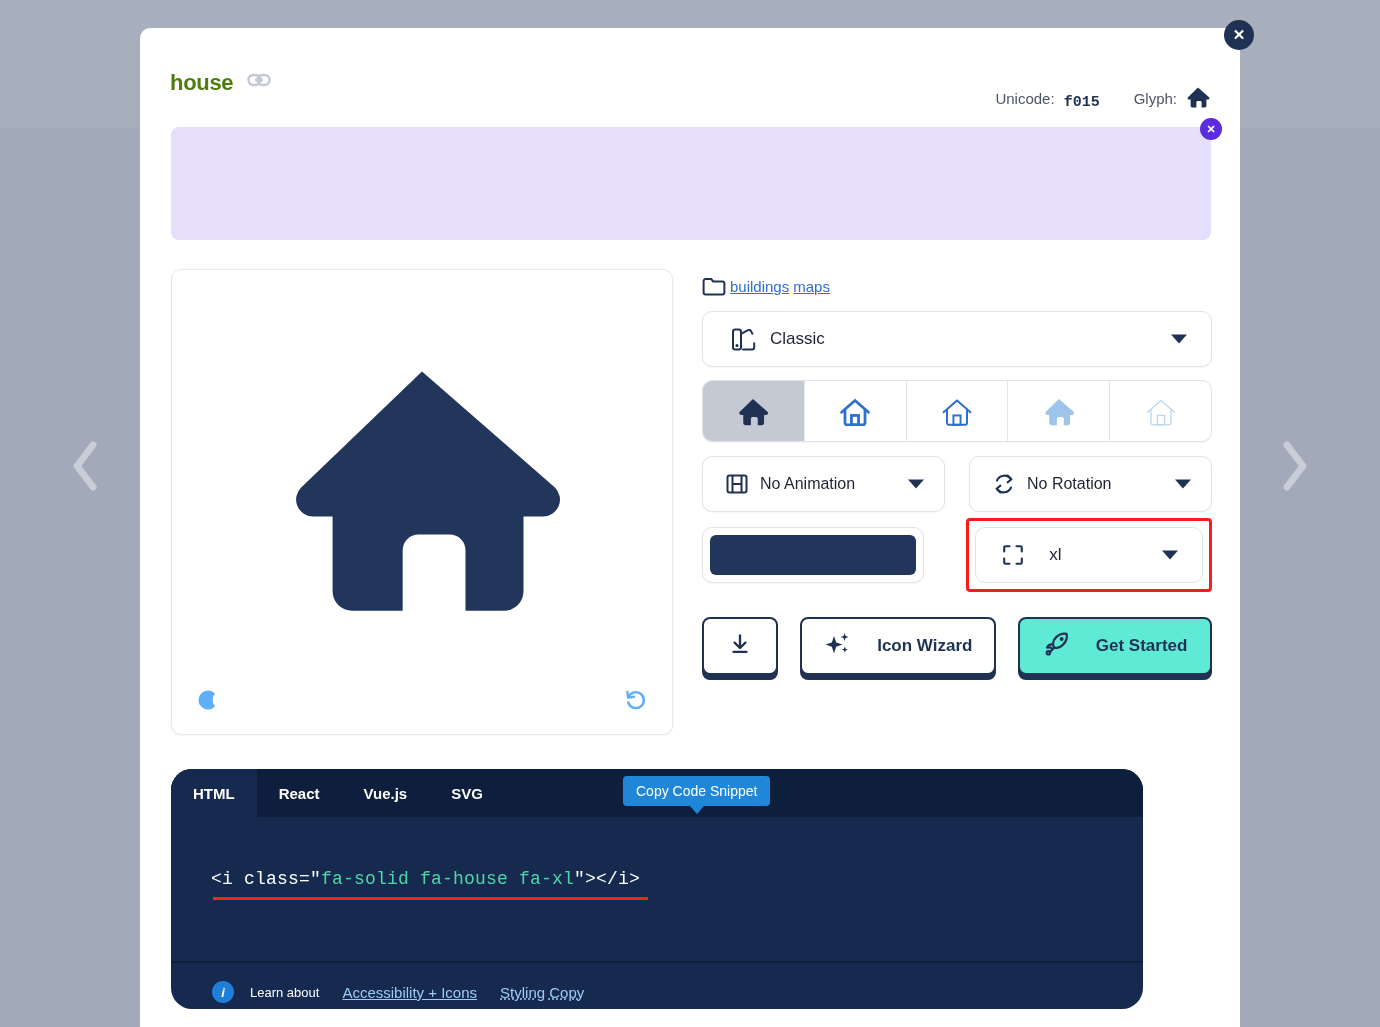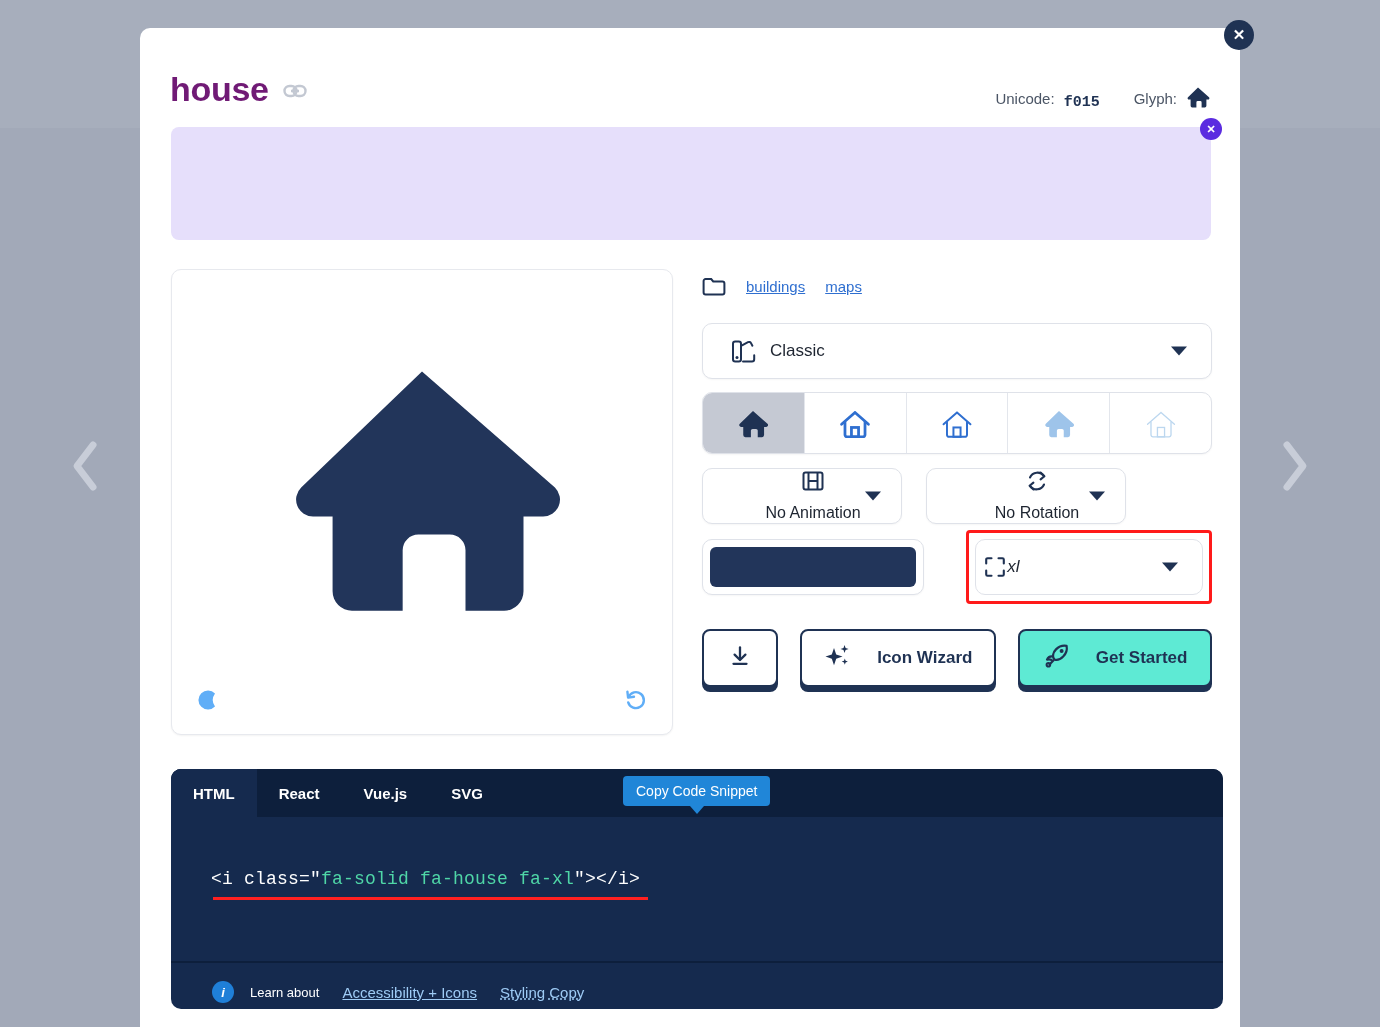--- a/index.html
+++ b/index.html
@@ -40,21 +40,21 @@
     width:30px; height:30px; border-radius:50%;
     background:#1f3253; color:#fff;
     display:flex; align-items:center; justify-content:center;
     font-size:15px; font-weight:bold; cursor:pointer;
     z-index:40;
   }
 
   
   .hdr { position:absolute; left:30px; top:42px; right:30px; height:60px; }
   .title-row { display:flex; align-items:baseline; gap:14px; }
-  .title { font-size:34px; font-weight:bold; color:#701a75; letter-spacing:-0.3px; }
+  .title { font-size:22px; font-weight:bold; color:#4d7c0f; letter-spacing:-0.3px; }
   .link-ico { color:#c3c8d2; position:relative; top:-2px; }
   .meta {
     position:absolute; right:0; top:16px;
     display:flex; align-items:center; gap:34px;
     font-size:15px; color:#4b5565;
   }
   .meta-pair { display:flex; align-items:center; gap:9px; }
   .mono { font-family:"Liberation Mono", monospace; font-weight:bold; color:#1f3253; font-size:15px;margin-top:8px; }
   .glyph-ico { color:#1f3253; }
 
@@ -86,21 +86,21 @@
   .preview-tools {
     position:absolute; left:22px; right:22px; bottom:18px;
     display:flex; justify-content:space-between; align-items:center;
     color:#60aef7;
   }
   .tool-btn { cursor:pointer; display:flex; align-items:center; justify-content:center; width:28px; height:28px; }
 
   
   .rcol { position:absolute; left:562px; top:241px; width:510px; }
 
-  .cats { display:flex; align-items:center; gap:20px; height:34px; }
+  .cats { display:flex; align-items:center; gap:4px; height:34px; }
   .cats .folder { color:#1f3253; display:flex; }
   .cat-link {
     color:#2f6fd0; font-size:15px; text-decoration:underline;
     text-decoration-style:dotted; cursor:pointer;
   }
   .cat-link.solid { text-decoration-style:solid; }
 
   .select {
     position:relative; width:510px; height:56px;
     background:#fff; border:1px solid #dfe2e9; border-radius:10px;
@@ -121,57 +121,57 @@
     background:#fff; box-shadow:0 1px 2px rgba(0,0,0,.04);
   }
   .style-cell {
     flex:1; display:flex; align-items:center; justify-content:center;
     border-right:1px solid #e3e6ec; cursor:pointer;
   }
   .style-cell:last-child { border-right:none; }
   .style-cell.active { background:#c5c9d3; }
 
   .two-col { margin-top:14px; display:flex; gap:24px; }
-  .select.half { width:200px; padding-left:22px; gap:11px;flex-direction:column; }
+  .select.half { width:243px; padding-left:22px; gap:11px; }
   .select.half .lbl { font-size:16px; }
   .select.half .caret { right:20px; }
 
   .row3 { margin-top:15px; display:flex; gap:24px; align-items:flex-start; }
   .swatch-wrap {
     width:236px; height:56px; background:#fff; border:1px solid #dfe2e9;
     border-radius:10px; padding:7px; cursor:pointer;
     box-shadow:0 1px 2px rgba(0,0,0,.04);
   }
   .swatch { width:100%; height:100%; border-radius:6px; background:#22355a; }
   .size-highlight {
     border:3px solid #ff1a1a; border-radius:4px; padding:6px;
     width:261px; height:74px; margin-left:18px; margin-top:-9px;
   }
   .size-sel {
     position:relative; width:100%; height:100%;
     background:#fff; border:1px solid #dfe2e9; border-radius:10px;
-    display:flex; align-items:center; gap:1px; padding-left:8px; cursor:pointer;font-style:italic;
+    display:flex; align-items:center; gap:25px; padding-left:26px; cursor:pointer;
   }
   .size-sel .lbl { font-size:17px; color:#1d2430; }
 
   .actions { margin-top:25px; display:flex; gap:22px; align-items:flex-start; }
   .btn {
     position:relative; background:#fff; border:2px solid #1f3253; border-radius:8px;
     height:58px; display:flex; align-items:center; justify-content:center;
     gap:25px; cursor:pointer; box-shadow:0 5px 0 #1f3253;
     font-size:17px; font-weight:bold; color:#1f3253;
   }
   .btn-dl { width:78px; }
   .btn-wiz { width:200px; }
   .btn-go { width:198px; background:#5eead4; }
 
   
   .code {
-    position:absolute; left:31px; top:741px; width:1052px; height:240px;
-    background:#152a4e; border-radius:10px; overflow:hidden;
+    position:absolute; left:31px; top:741px; width:972px; height:240px;
+    background:#152a4e; border-radius:21px; overflow:hidden;
   }
   .tabs { display:flex; align-items:stretch; height:48px; background:#0d1f3c; position:relative; }
   .tab {
     padding:0 22px; display:flex; align-items:center; justify-content:center;
     color:#fff; font-size:15px; font-weight:bold; cursor:pointer;
   }
   .tab.active { background:#152a4e; }
   .copy-tip {
     position:absolute; left:452px; top:7px;
     background:#2086d8; color:#fff; font-size:14px;
@@ -296,21 +296,21 @@
       <div class="cats">
         <span class="folder">
           <svg width="24" height="19" viewBox="0 0 24 19">
               <path d="M1.6 4 a2 2 0 0 1 2-2 h5.6 l2 2.4 h9.2 a2 2 0 0 1 2 2 v9 a2 2 0 0 1-2 2 H3.6 a2 2 0 0 1-2-2 Z" fill="none" stroke="#1f3253" stroke-width="2"></path>
             </svg>
         </span>
         <span class="cat-link solid">buildings</span>
         <span class="cat-link solid">maps</span>
       </div>
 
-      <div class="select" style="margin-top:20px;">
+      <div class="select" style="margin-top:8px;">
         <span class="sel-ico">
           <svg width="25" height="25" viewBox="0 0 25 25">
               <rect x="2" y="2.5" width="8" height="20" rx="2.2" fill="none" stroke="#1f3253" stroke-width="2"></rect>
               <path d="M11.5 6.2 L17 3.2 a2.2 2.2 0 0 1 3 .9 l1.4 2.6" fill="none" stroke="#1f3253" stroke-width="2" stroke-linecap="round"></path>
               <path d="M12 22.5 h9 a2.2 2.2 0 0 0 2.2-2.2 v-4" fill="none" stroke="#1f3253" stroke-width="2" stroke-linecap="round"></path>
               <circle cx="6" cy="18.5" r="1.5" fill="#1f3253"></circle>
             </svg>
         </span>
         <span class="lbl">Classic</span>
         <span class="caret"></span>

